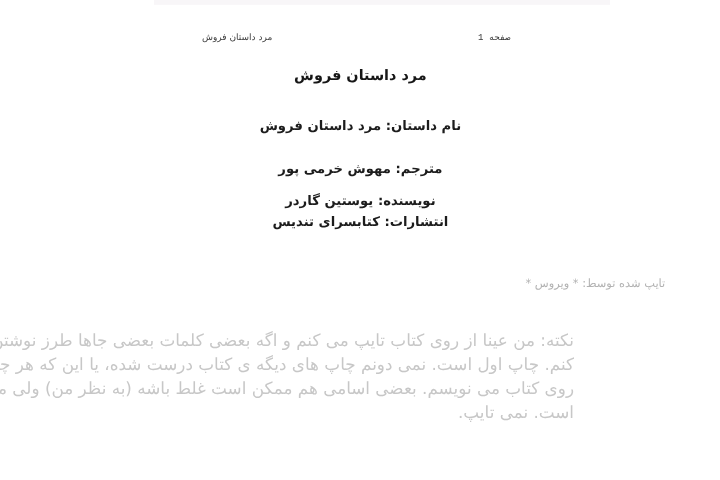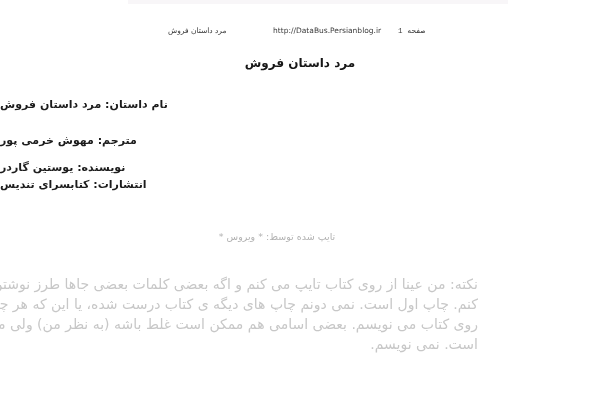--- a/index.html
+++ b/index.html
@@ -37,36 +37,35 @@
     text-align: center;
     font-size: 12px;
     font-weight: bold;
     color: #161616;
     direction: rtl;
   }
   .meta-line {
     position: absolute;
     left: 0;
     width: 600px;
-    text-align: left;
+    text-align: center;
     font-size: 11px;
     font-weight: bold;
     color: #1c1c1c;
     direction: rtl;
     white-space: nowrap;
   }
   .meta-0 { top: 98px; }
   .meta-1 { top: 125px; margin-top: 36px; }
   .meta-2 { top: 134px; }
   .meta-3 { top: 178px; }
   .typed-by {
     position: absolute;
     top: 231px; left: 0;
     width: 554px;
-    text-align: center;
     font-size: 9.5px;
     color: #b2b2b2;
     direction: rtl;
   }
   .note-block {
     position: absolute;
     top: 274px;
     left: 120px;
     width: 358px;
     direction: rtl;
@@ -87,36 +86,35 @@
 </style>
 </head>
 <body>
 
 <div class="page">
 
   <div class="top-strip"></div>
 
   <div class="hdr-item hdr-left">مرد داستان فروش</div>
 
-  <div class="hdr-item hdr-center">http://DataBus.Persianblog.ir</div>
 
   <div class="hdr-item hdr-right">صفحه 1</div>
 
   <div class="doc-title">مرد داستان فروش</div>
 
   <div class="meta-line meta-0">نام داستان: مرد داستان فروش</div>
 
   <div class="meta-line meta-1">نویسنده: یوستین گاردر</div>
 
   <div class="meta-line meta-2">مترجم: مهوش خرمی پور</div>
 
   <div class="meta-line meta-3">انتشارات: کتابسرای تندیس</div>
 
   <div class="typed-by">تایپ شده توسط: * ویروس *</div>
 
   <div class="note-block">
     <div class="note-line">نکته: من عینا از روی کتاب تایپ می کنم و اگه بعضی کلمات بعضی جاها طرز نوشتن و ... فرق داره، من از</div>
     <div class="note-line">کنم. چاپ اول است. نمی دونم چاپ های دیگه ی کتاب درست شده، یا این که هر چی من می کنم غلط</div>
     <div class="note-line">روی کتاب می نویسم. بعضی اسامی هم ممکن است غلط باشه (به نظر من) ولی مجبورم عین کتاب تایپ</div>
-    <div class="note-line last">است. نمی نویسم.</div>
+    <div class="note-line last">است. نمی تایپ.</div>
   </div>
 
 </div>
 
 </body></html>

